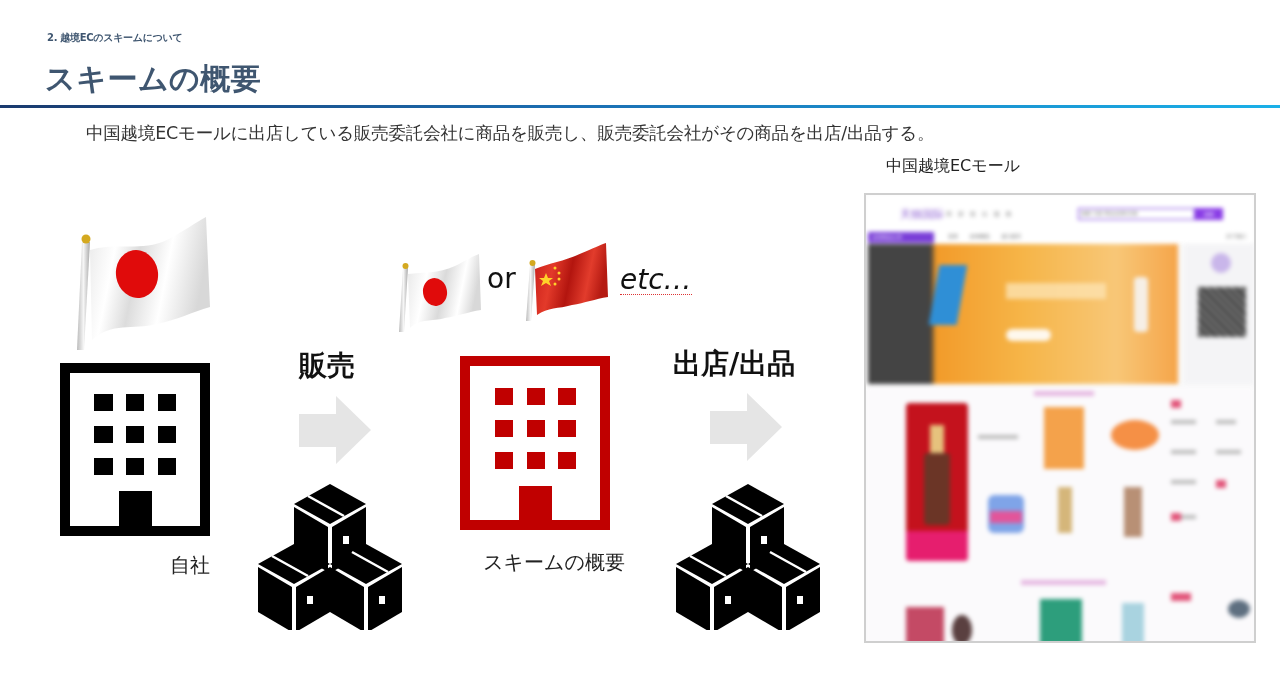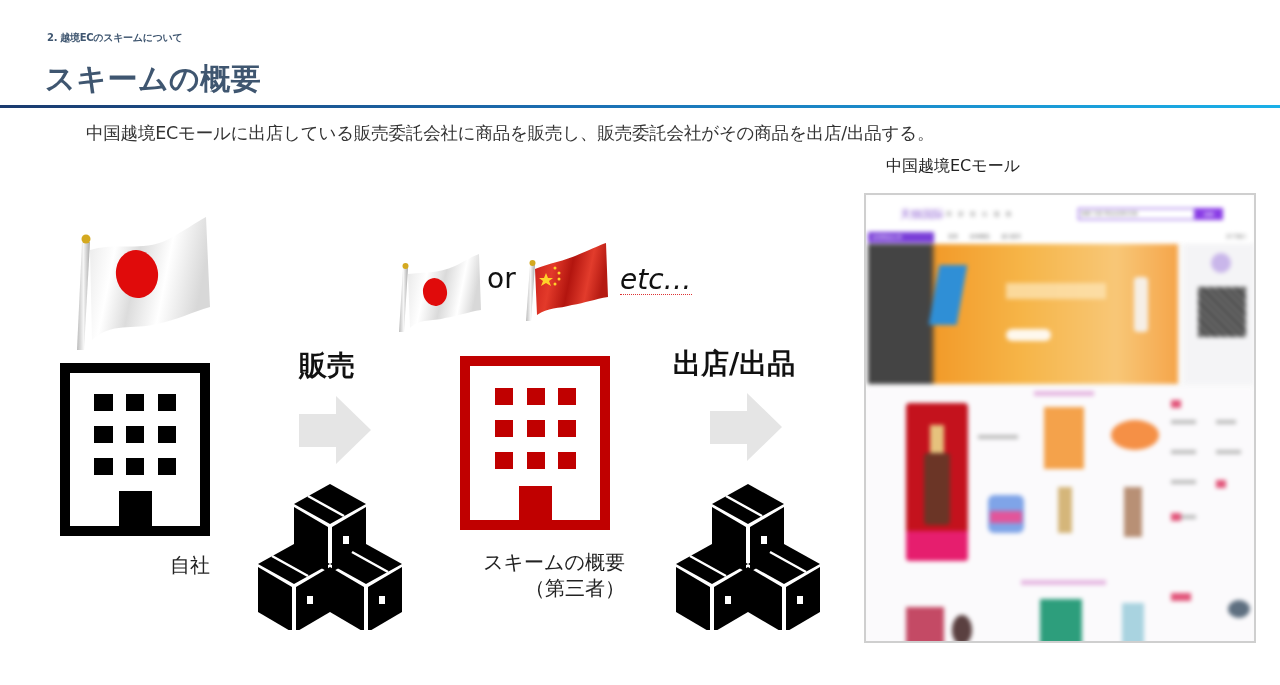--- a/index.html
+++ b/index.html
@@ -208,21 +208,20 @@
       <rect x="67" y="64" width="18" height="17"></rect>
       <rect x="98" y="64" width="18" height="17"></rect>
     <rect x="35" y="96" width="18" height="17"></rect>
       <rect x="67" y="96" width="18" height="17"></rect>
       <rect x="98" y="96" width="18" height="17"></rect>
     <rect x="59" y="130" width="33" height="40"></rect>
   </g>
 </svg>
 <div class="caption" style="left:445px;top:549px;width:180px;">
   <div>スキームの概要</div>
-  <div>（第三者）</div>
 </div>
 
 <div class="action-label" style="left:673px;top:345px;">出店/出品</div>
 <svg class="abs" style="left:710px;top:393px;" width="72" height="70" viewBox="0 0 72 70">
   <polygon points="0,18 37,18 37,0 72,34 37,68 37,51 0,51" fill="#e5e5e5"></polygon>
 </svg>
 <svg class="abs" style="left:676px;top:482px;" width="144" height="148" viewBox="0 0 144 148">
   <g>
     <polygon points="72,2 108,22 72,42 36,22" fill="#000"></polygon>
     <polygon points="36,25 70,45 70,90 36,70" fill="#000"></polygon>

